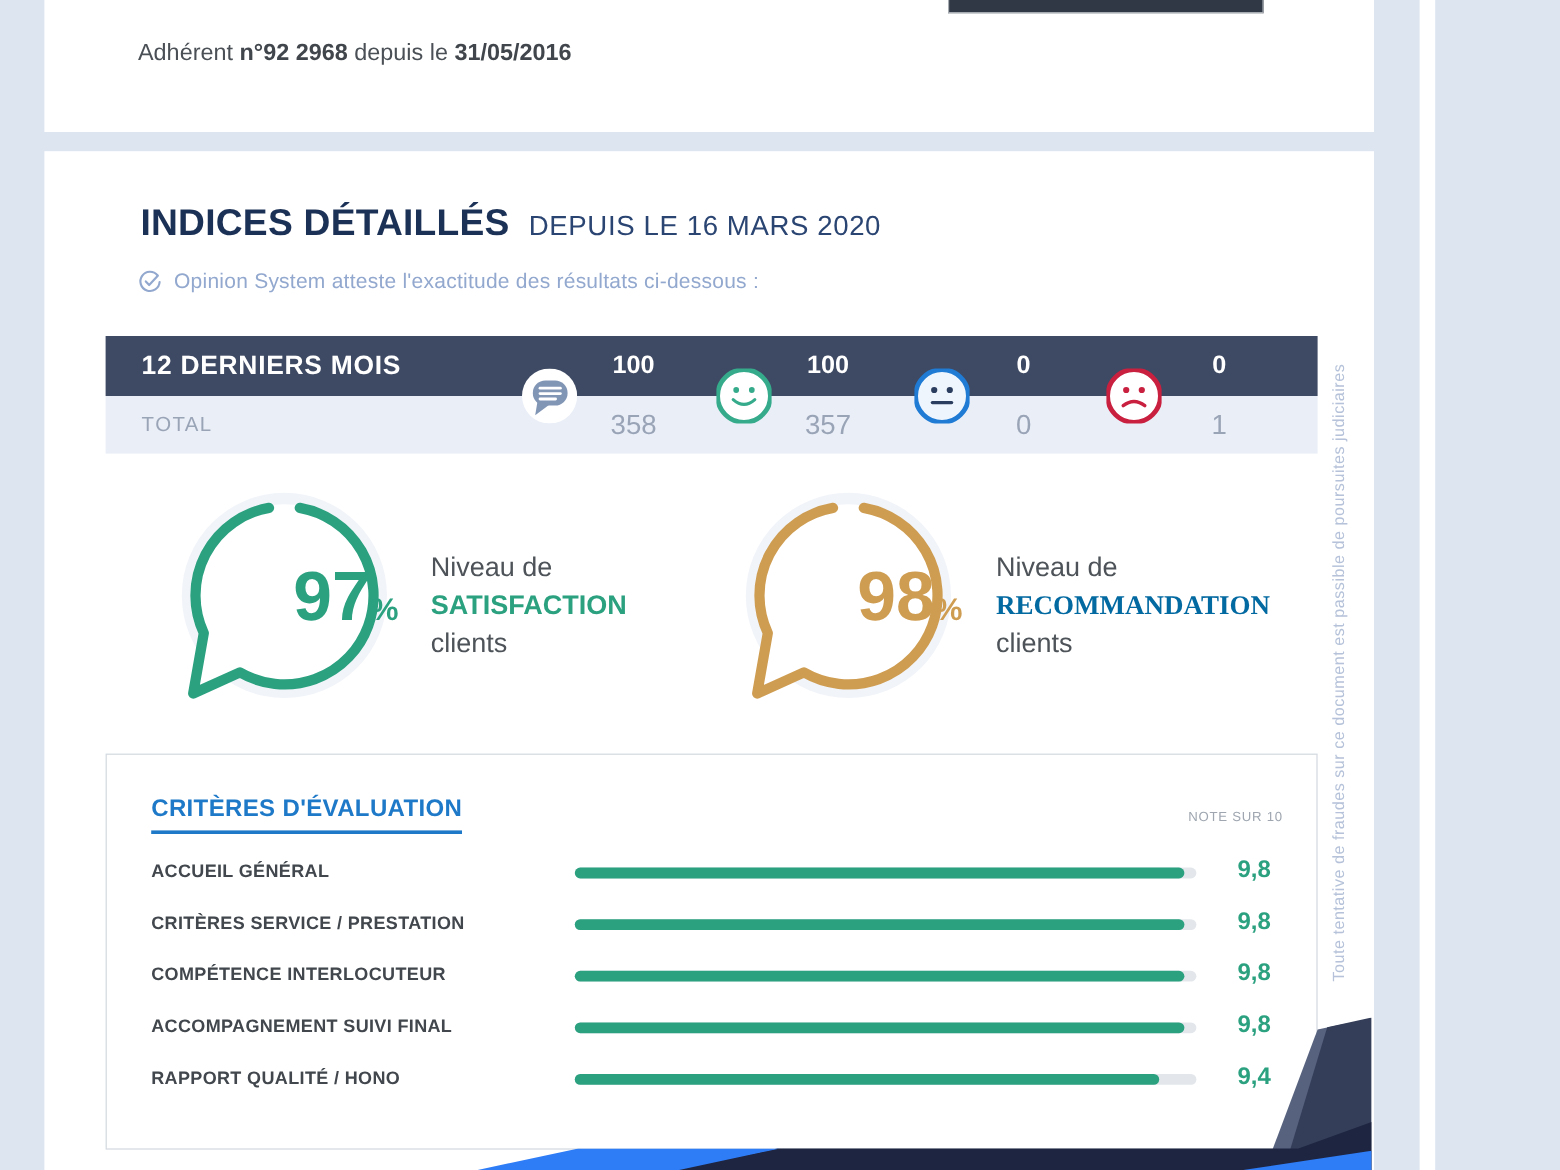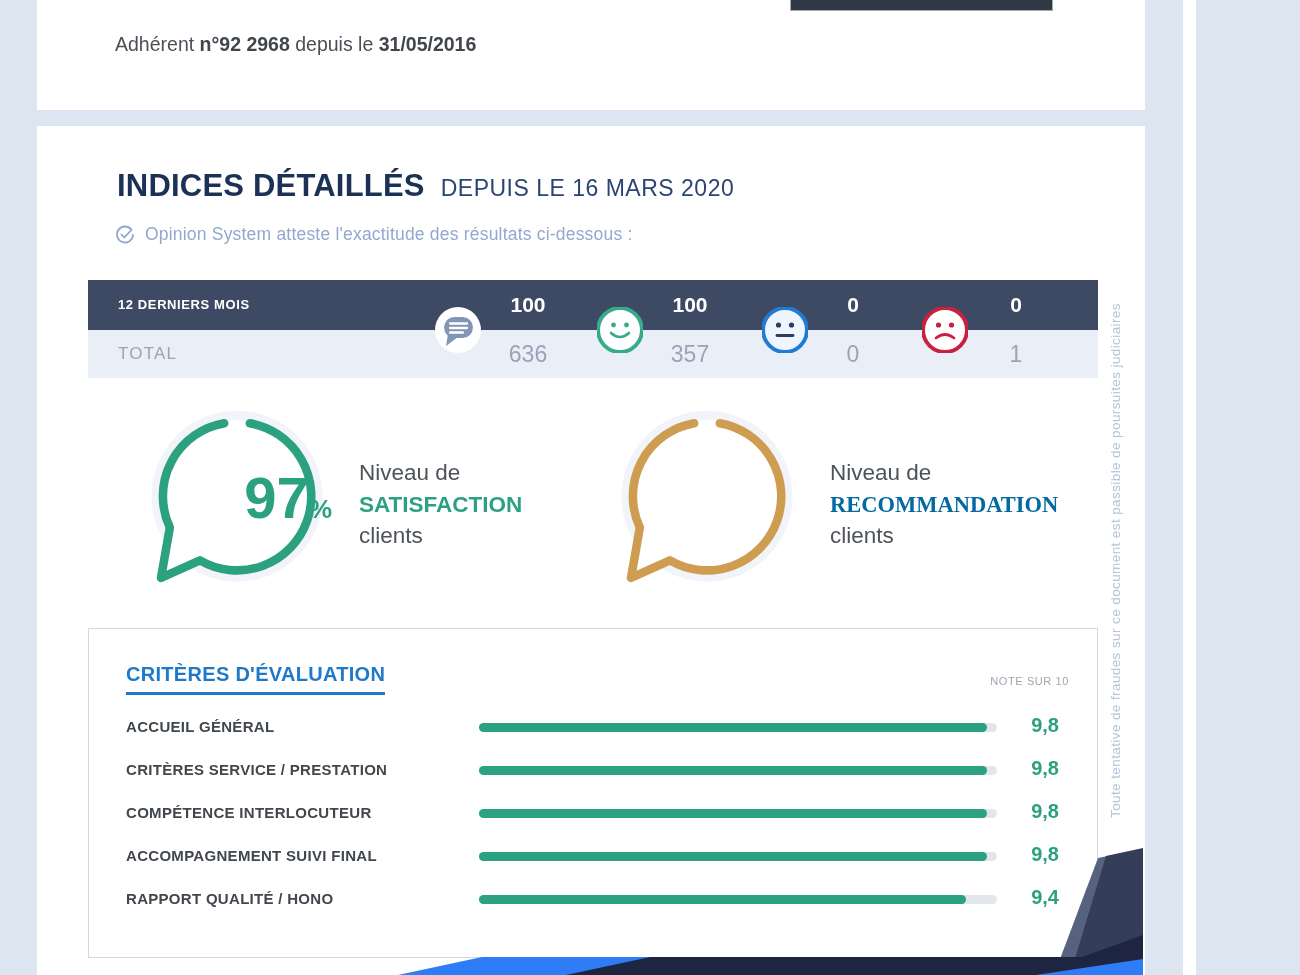--- a/index.html
+++ b/index.html
@@ -23,21 +23,21 @@
   .title-period { font-size:23px; color:#2b4573; letter-spacing:0.5px; }
 
   .attest { position:absolute; left:78px; top:98px; display:flex; align-items:center; gap:10px;
             font-size:17.5px; color:#92a8ce; letter-spacing:0.2px; }
 
   
   .sum-table { position:absolute; left:51px; top:154px; width:1010px; }
   .row-head { position:relative; height:50px; background:#3e4a63; }
   .row-total { position:relative; height:48px; background:#e9eef7; }
   .row-head-label { position:absolute; left:30px; top:0; line-height:50px; color:#ffffff;
-                    font-size:13px; font-weight:bold; letter-spacing:0.6px; }
+                    font-size:22px; font-weight:bold; letter-spacing:0.6px; }
   .row-total-label { position:absolute; left:30px; top:0; line-height:48px; color:#9aa4b7;
                      font-size:17px; letter-spacing:1.2px; }
   .head-val { position:absolute; top:0; width:120px; line-height:50px; text-align:center;
               color:#ffffff; font-size:21px; font-weight:bold; }
   .total-val { position:absolute; top:0; width:120px; line-height:48px; text-align:center;
                color:#9aa4b7; font-size:23px; }
   .col-icon { position:absolute; top:27px; width:46px; height:46px; z-index:2; }
 
   
   .gauge-svg { position:absolute; top:279px; width:190px; height:190px; }
@@ -111,21 +111,21 @@
     <div class="sum-table">
       <div class="row-head">
         <span class="row-head-label">12 DERNIERS MOIS</span>
         <span class="head-val" style="left:380px">100</span>
         <span class="head-val" style="left:542px">100</span>
         <span class="head-val" style="left:705px">0</span>
         <span class="head-val" style="left:868px">0</span>
       </div>
       <div class="row-total">
         <span class="row-total-label">TOTAL</span>
-        <span class="total-val" style="left:380px">636</span>
+        <span class="total-val" style="left:380px">358</span>
         <span class="total-val" style="left:542px">357</span>
         <span class="total-val" style="left:705px">0</span>
         <span class="total-val" style="left:868px">1</span>
       </div>
 
       <svg class="col-icon" style="left:347px" viewBox="0 0 46 46">
         <circle cx="23" cy="23" r="23" fill="#ffffff"></circle>
         <rect x="9" y="10" width="29" height="21" rx="10.5" fill="#8195b5"></rect>
         <polygon points="13,27 11,39 23,30" fill="#8195b5"></polygon>
         <line x1="15" y1="16.5" x2="32" y2="16.5" stroke="#ffffff" stroke-width="2.3" stroke-linecap="round"></line>
@@ -164,20 +164,23 @@
       <div>Niveau de</div>
       <div class="accent" style="color: rgb(43, 161, 128);">SATISFACTION</div>
       <div>clients</div>
     </div>
 
     <svg class="gauge-svg" style="left:575px" viewBox="0 0 200 200">
       <circle cx="100" cy="96" r="90" fill="#f1f4f9"></circle>
       <circle cx="100" cy="96" r="80" fill="#ffffff"></circle>
       <path d="M113.5,19.2 A78,78 0 1 1 61,163.5 L20,182 L29.3,129 A78,78 0 0 1 86.5,19.2" fill="#ffffff" stroke-width="9" stroke-linecap="round" stroke-linejoin="round" stroke="#cf9d52"></path>
     </svg>
+    <div class="gauge-num" style="left: 575px; color: rgb(207, 157, 82);">
+      <span>98</span><span class="pct">%</span>
+    </div>
     <div class="gauge-text" style="left:793px">
       <div>Niveau de</div>
       <div class="accent" style="color: #0369a1; font-family: Liberation Serif, serif;">RECOMMANDATION</div>
       <div>clients</div>
     </div>
 
     <div class="crit-box">
       <div class="crit-title">CRITÈRES D'ÉVALUATION</div>
       <div class="crit-note">NOTE SUR 10</div>
       <div class="crit-rows">

